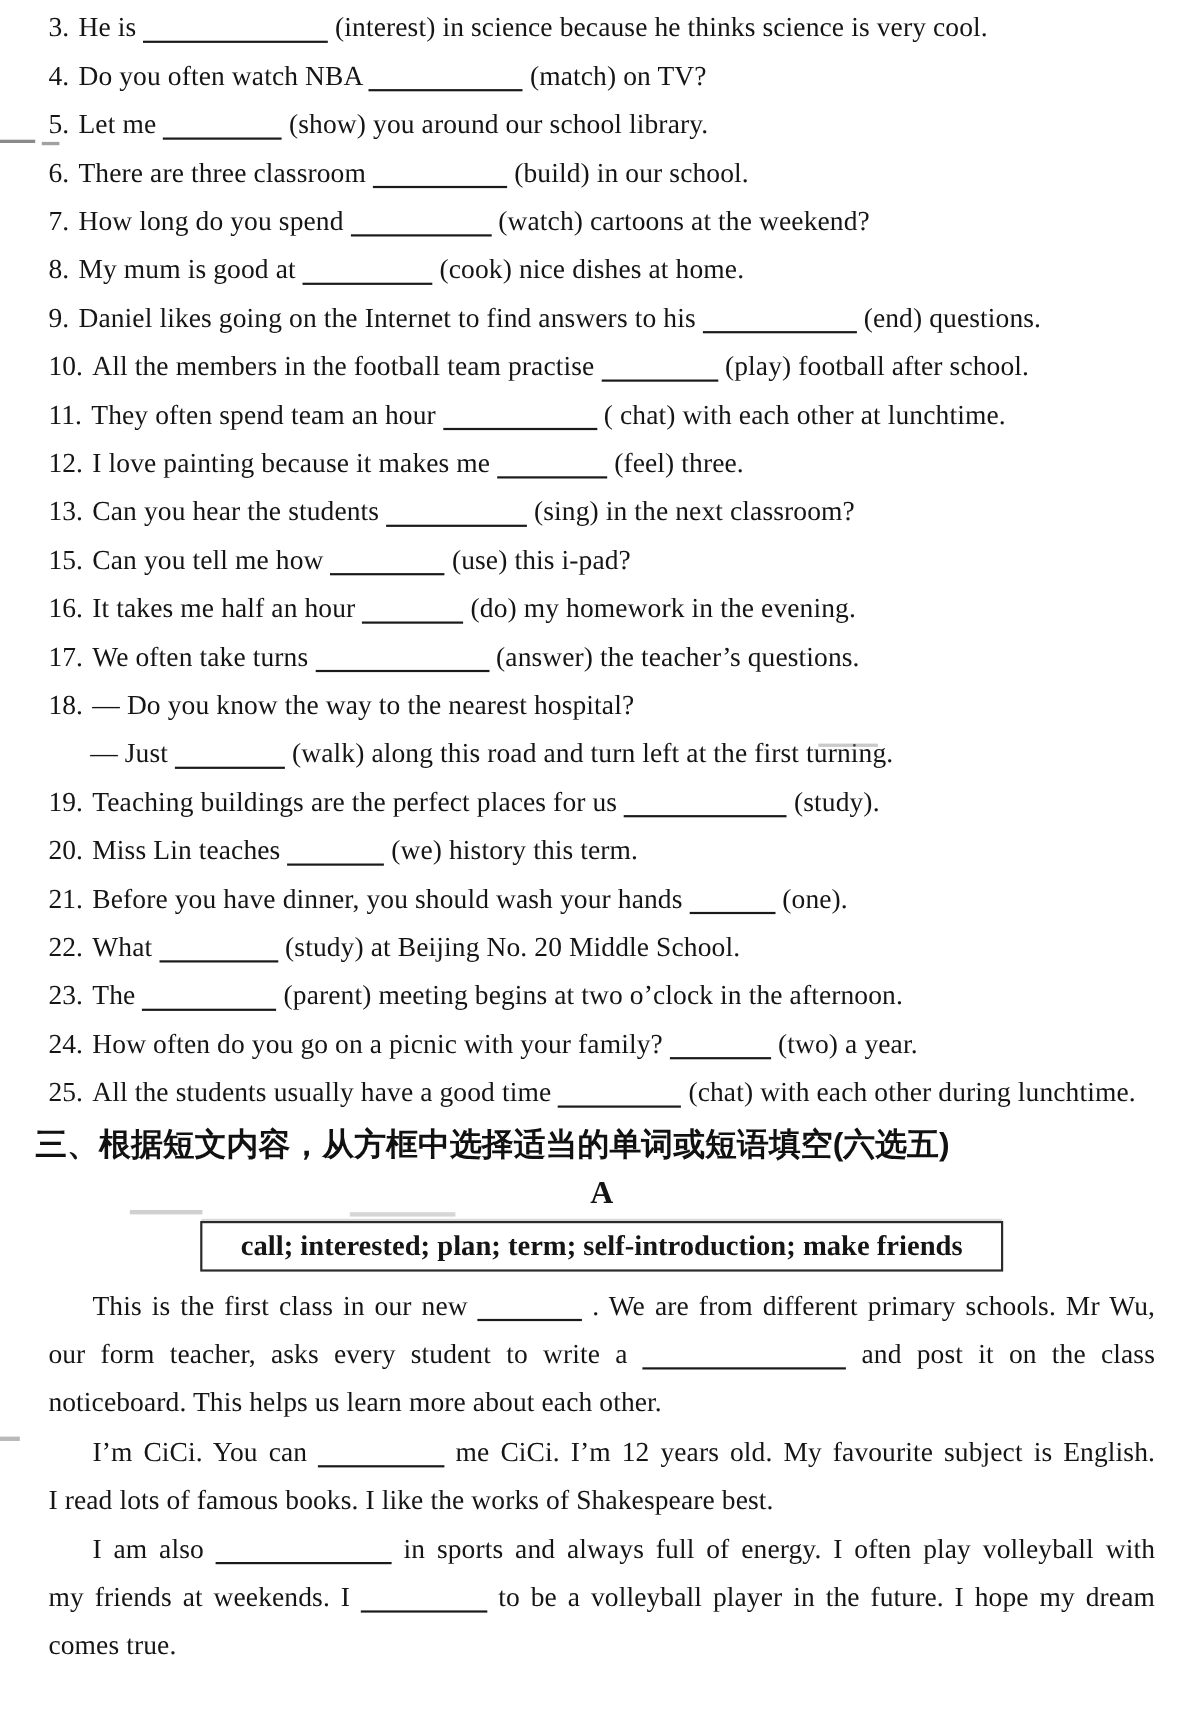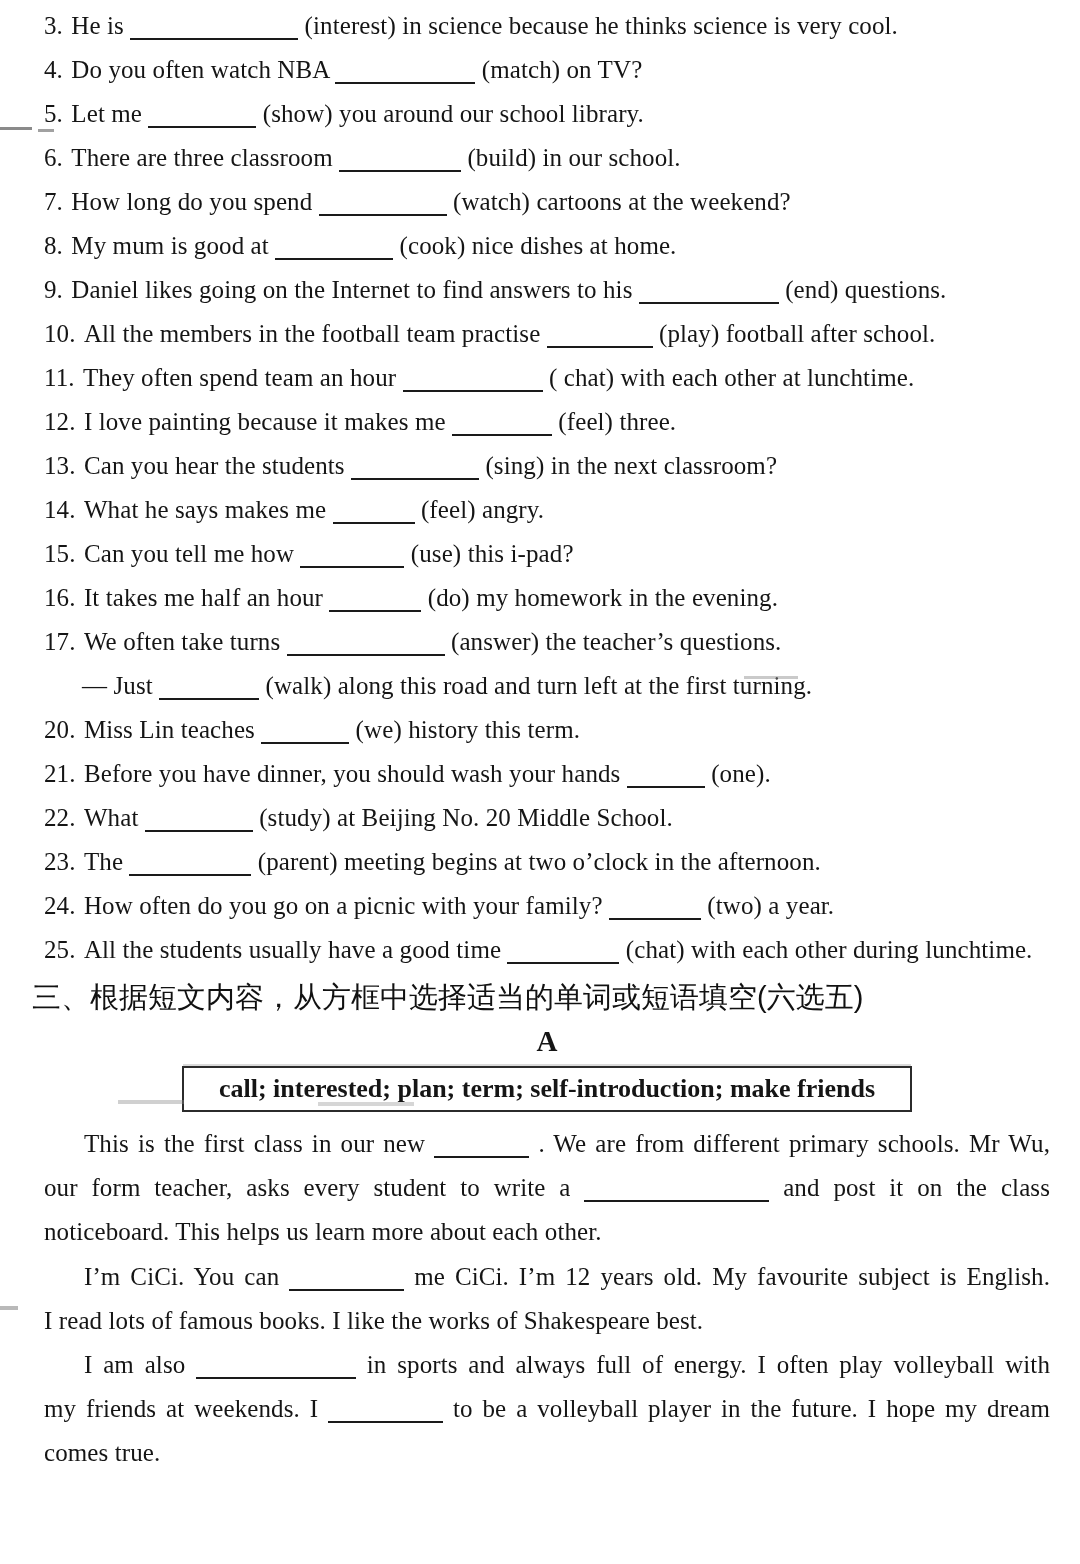--- a/index.html
+++ b/index.html
@@ -31,21 +31,21 @@
     height: 24px;
     vertical-align: -6px;
     border-bottom: 2px solid #1a1a1a;
   }
   
   .cn-heading {
     margin-top: 2px;
     margin-left: -12px;
     font-size: 29px;
     line-height: 46px;
-    font-weight: normal;
+    font-weight: bold;
     white-space: nowrap;
     font-family: "Liberation Sans", "DejaVu Sans", sans-serif;
     color: #111;
   }
   .part-label {
     text-align: center;
     font-size: 29px;
     font-weight: bold;
     line-height: 42px;
   }
@@ -87,25 +87,26 @@
       <div class="item-line"><span class="num">4.&nbsp;</span><span class="txt">Do you often watch NBA </span><span class="blank" style="width: 140px;"></span><span class="txt"> (match) on TV?</span></div>
       <div class="item-line"><span class="num">5.&nbsp;</span><span class="txt">Let me </span><span class="blank" style="width: 108px;"></span><span class="txt"> (show) you around our school library.</span></div>
       <div class="item-line"><span class="num">6.&nbsp;</span><span class="txt">There are three classroom </span><span class="blank" style="width: 122px;"></span><span class="txt"> (build) in our school.</span></div>
       <div class="item-line"><span class="num">7.&nbsp;</span><span class="txt">How long do you spend </span><span class="blank" style="width: 128px;"></span><span class="txt"> (watch) cartoons at the weekend?</span></div>
       <div class="item-line"><span class="num">8.&nbsp;</span><span class="txt">My mum is good at </span><span class="blank" style="width: 118px;"></span><span class="txt"> (cook) nice dishes at home.</span></div>
       <div class="item-line"><span class="num">9.&nbsp;</span><span class="txt">Daniel likes going on the Internet to find answers to his </span><span class="blank" style="width: 140px;"></span><span class="txt"> (end) questions.</span></div>
       <div class="item-line"><span class="num">10.&nbsp;</span><span class="txt">All the members in the football team practise </span><span class="blank" style="width: 106px;"></span><span class="txt"> (play) football after school.</span></div>
       <div class="item-line"><span class="num">11.&nbsp;</span><span class="txt">They often spend team an hour </span><span class="blank" style="width: 140px;"></span><span class="txt"> ( chat) with each other at lunchtime.</span></div>
       <div class="item-line"><span class="num">12.&nbsp;</span><span class="txt">I love painting because it makes me </span><span class="blank" style="width: 100px;"></span><span class="txt"> (feel) three.</span></div>
       <div class="item-line"><span class="num">13.&nbsp;</span><span class="txt">Can you hear the students </span><span class="blank" style="width: 128px;"></span><span class="txt"> (sing) in the next classroom?</span></div>
-      <div class="item-line"><span class="num">14.&nbsp;</span><span class="txt">What he says makes me </span><span class="blank" style="width: 82px;"></span><span class="txt"> (feel) angry.</span></div>
       <div class="item-line"><span class="num">15.&nbsp;</span><span class="txt">Can you tell me how </span><span class="blank" style="width: 104px;"></span><span class="txt"> (use) this i-pad?</span></div>
       <div class="item-line"><span class="num">16.&nbsp;</span><span class="txt">It takes me half an hour </span><span class="blank" style="width: 92px;"></span><span class="txt"> (do) my homework in the evening.</span></div>
       <div class="item-line"><span class="num">17.&nbsp;</span><span class="txt">We often take turns </span><span class="blank" style="width: 158px;"></span><span class="txt"> (answer) the teacher’s questions.</span></div>
+      <div class="item-line"><span class="num">18.&nbsp;</span><span class="txt">— Do you know the way to the nearest hospital?</span></div>
       <div class="item-line cont"><span class="txt">— Just </span><span class="blank" style="width: 100px;"></span><span class="txt"> (walk) along this road and turn left at the first turning.</span></div>
+      <div class="item-line"><span class="num">19.&nbsp;</span><span class="txt">Teaching buildings are the perfect places for us </span><span class="blank" style="width: 148px;"></span><span class="txt"> (study).</span></div>
       <div class="item-line"><span class="num">20.&nbsp;</span><span class="txt">Miss Lin teaches </span><span class="blank" style="width: 88px;"></span><span class="txt"> (we) history this term.</span></div>
       <div class="item-line"><span class="num">21.&nbsp;</span><span class="txt">Before you have dinner, you should wash your hands </span><span class="blank" style="width: 78px;"></span><span class="txt"> (one).</span></div>
       <div class="item-line"><span class="num">22.&nbsp;</span><span class="txt">What </span><span class="blank" style="width: 108px;"></span><span class="txt"> (study) at Beijing No. 20 Middle School.</span></div>
       <div class="item-line"><span class="num">23.&nbsp;</span><span class="txt">The </span><span class="blank" style="width: 122px;"></span><span class="txt"> (parent) meeting begins at two o’clock in the afternoon.</span></div>
       <div class="item-line"><span class="num">24.&nbsp;</span><span class="txt">How often do you go on a picnic with your family? </span><span class="blank" style="width: 92px;"></span><span class="txt"> (two) a year.</span></div>
       <div class="item-line"><span class="num">25.&nbsp;</span><span class="txt">All the students usually have a good time </span><span class="blank" style="width: 112px;"></span><span class="txt"> (chat) with each other during lunchtime.</span></div>
     </div>
 
   <div class="cn-heading">三、根据短文内容，从方框中选择适当的单词或短语填空(六选五)</div>
 

